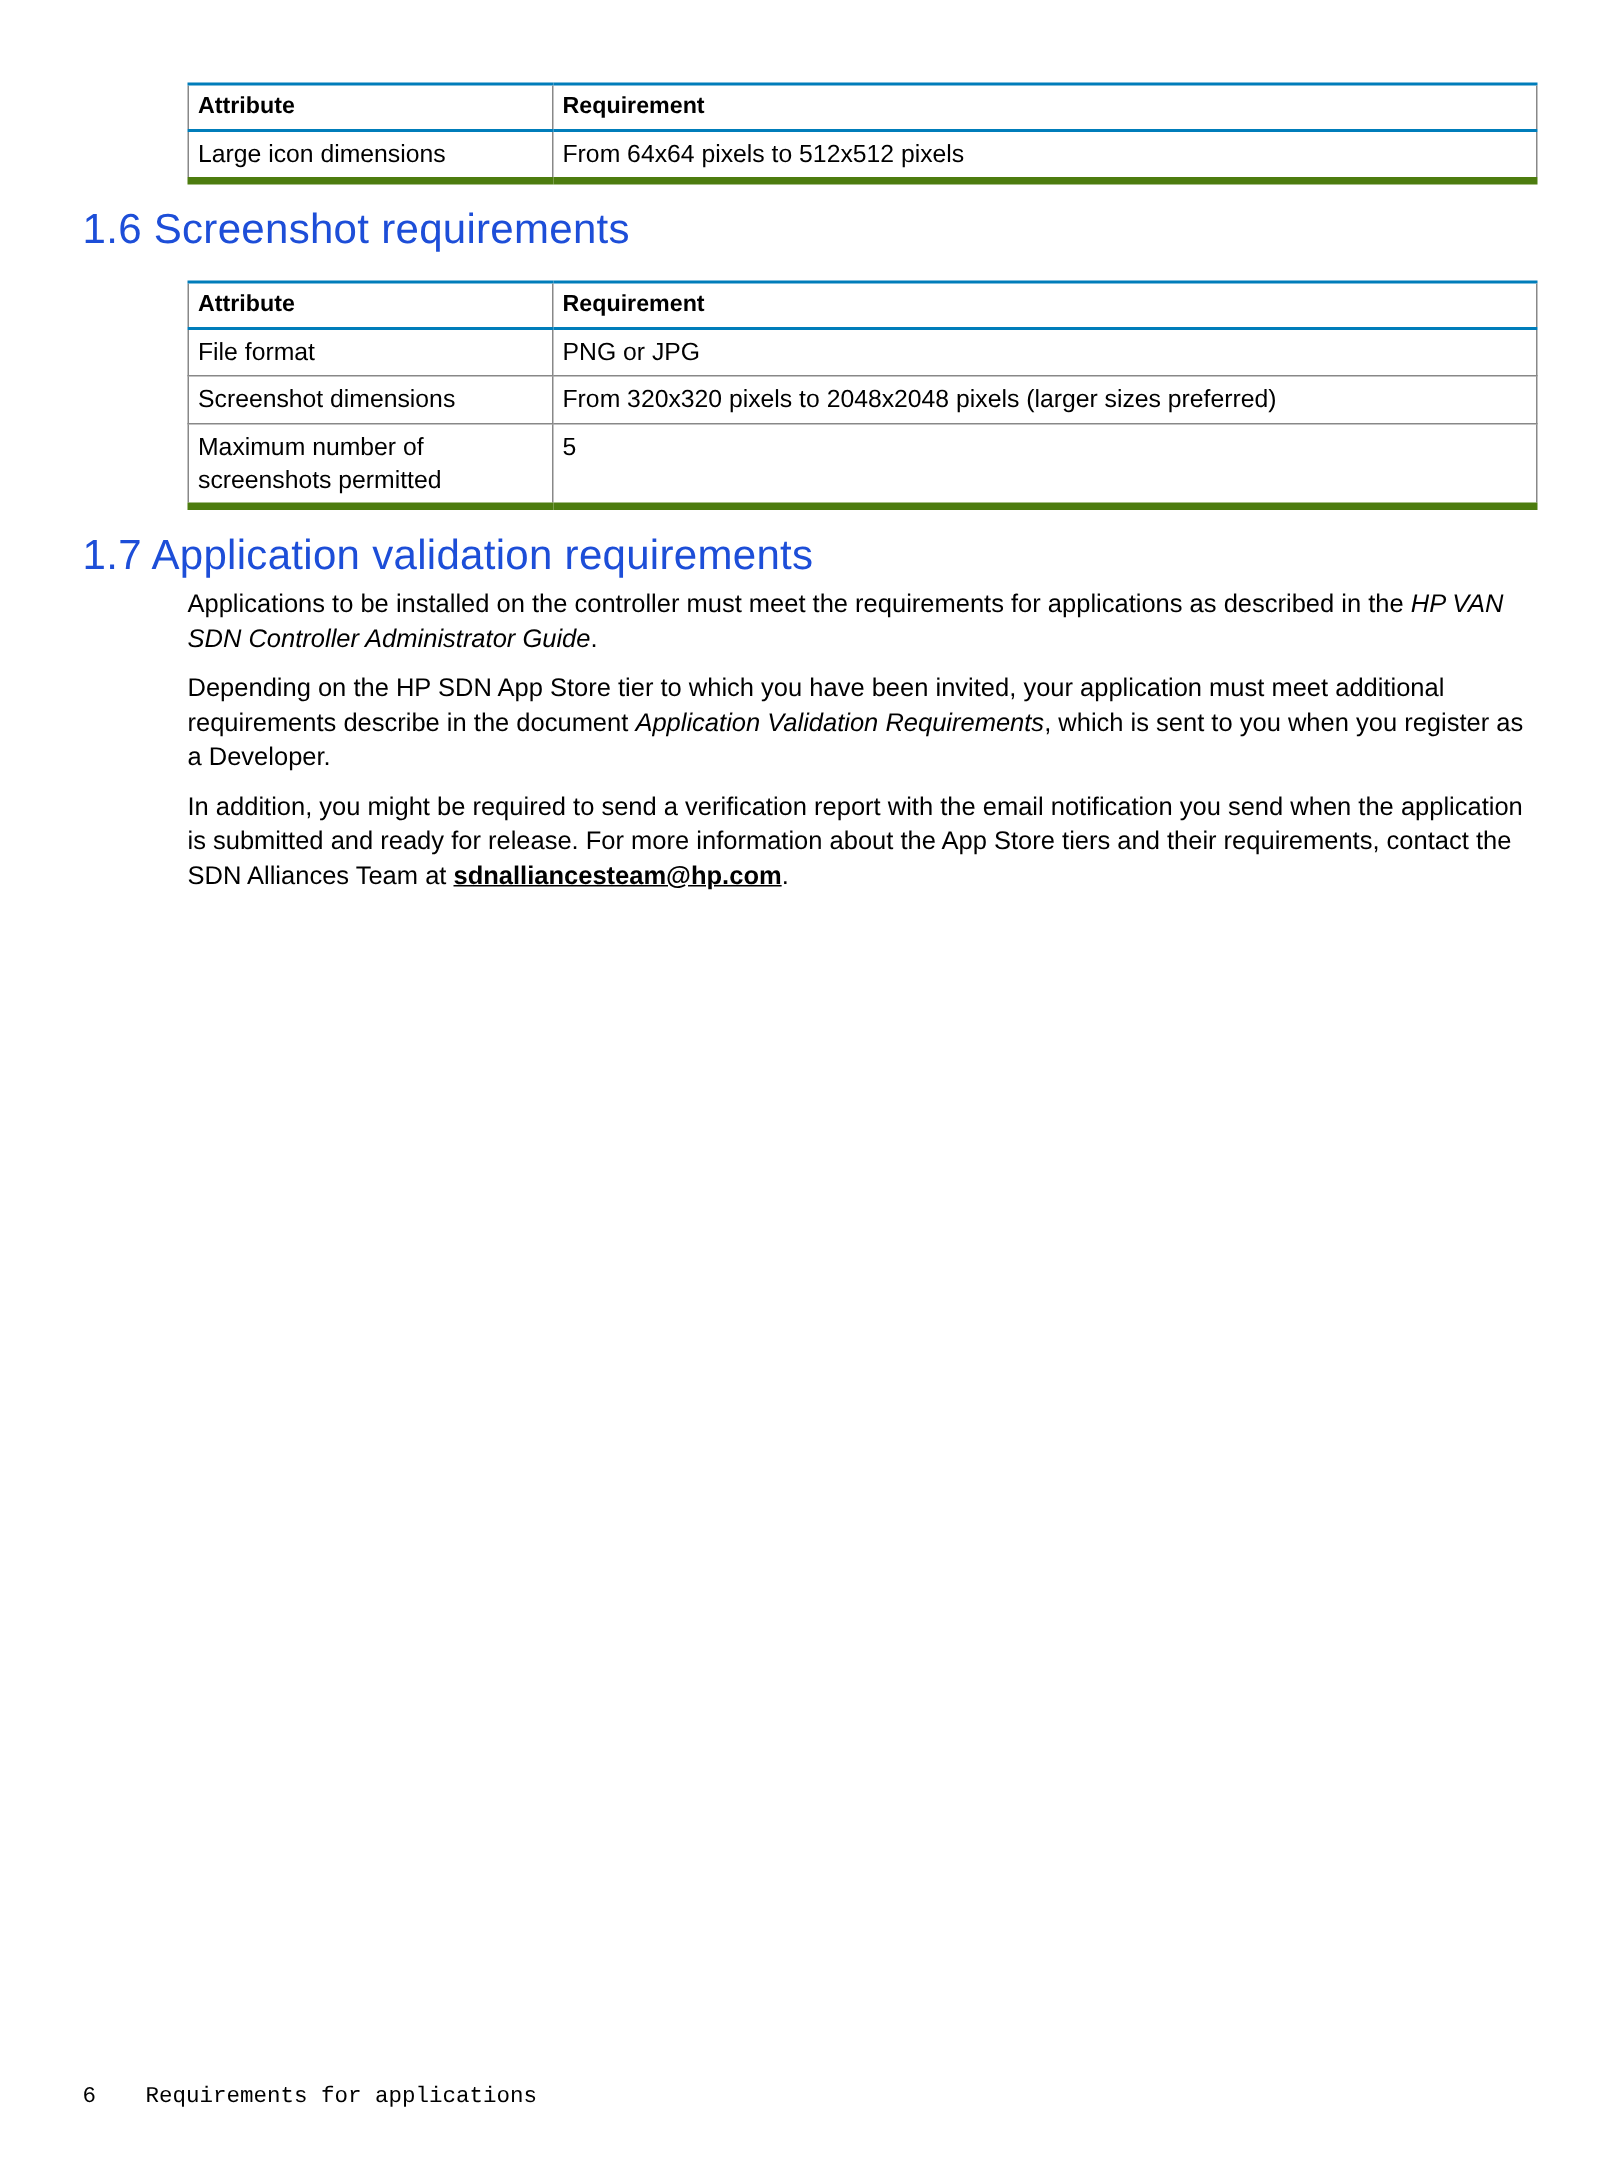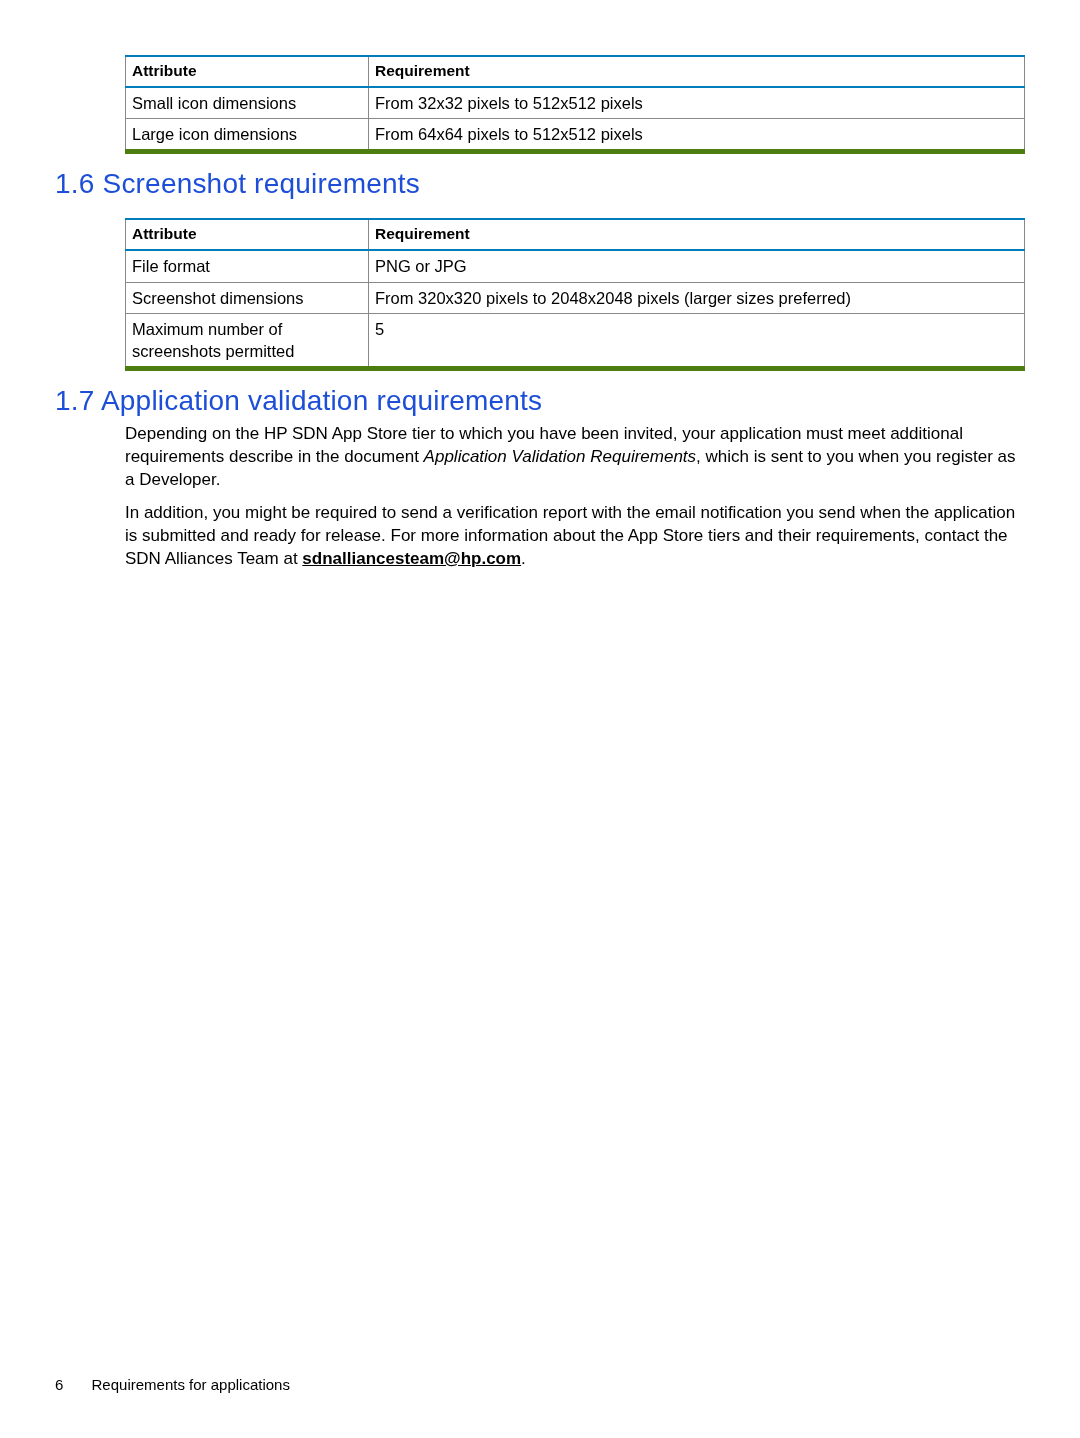--- a/index.html
+++ b/index.html
@@ -72,46 +72,43 @@
   .italic {
     font-style: italic;
   }
   a.hp-link {
     color: #000000;
     font-weight: bold;
     text-decoration: underline;
   }
   .footer {
     position: absolute;
-    bottom: 45px;
+    bottom: 32px;
     left: 55px;
     font-size: 15px;
+    font-family: Liberation Mono, monospace;
   }
   .footer .pn {
     margin-right: 24px;
   }
 </style>
 </head>
 <body>
 
 <div class="page">
   <div class="content-inner">
 
     <table class="req">
       <thead>
         <tr>
           <th>Attribute</th>
           <th>Requirement</th>
         </tr>
       </thead>
       <tbody>
-        <tr>
-          <td>Small icon dimensions</td>
-          <td>From 32x32 pixels to 512x512 pixels</td>
-        </tr>
         <tr>
           <td>Large icon dimensions</td>
           <td>From 64x64 pixels to 512x512 pixels</td>
         </tr>
       </tbody>
     </table>
 
     <h2 class="section">1.6 Screenshot requirements</h2>
 
     <table class="req" style="margin-top:18px;">
@@ -132,20 +129,23 @@
         </tr>
         <tr>
           <td>Maximum number of screenshots permitted</td>
           <td>5</td>
         </tr>
       </tbody>
     </table>
 
     <h2 class="section">1.7 Application validation requirements</h2>
 
+    <p class="body">
+      <span>Applications to be installed on the controller must meet the requirements for applications as described in the </span><span class="italic">HP VAN SDN Controller Administrator Guide</span><span>.</span>
+    </p>
 
     <p class="body">
       <span>Depending on the HP SDN App Store tier to which you have been invited, your application must meet additional requirements describe in the document </span><span class="italic">Application Validation Requirements</span><span>, which is sent to you when you register as a Developer.</span>
     </p>
 
     <p class="body">
       <span>In addition, you might be required to send a verification report with the email notification you send when the application is submitted and ready for release. For more information about the App Store tiers and their requirements, contact the SDN Alliances Team at </span><a href="#" class="hp-link">sdnalliancesteam@hp.com</a><span>.</span>
     </p>
 
   </div>

